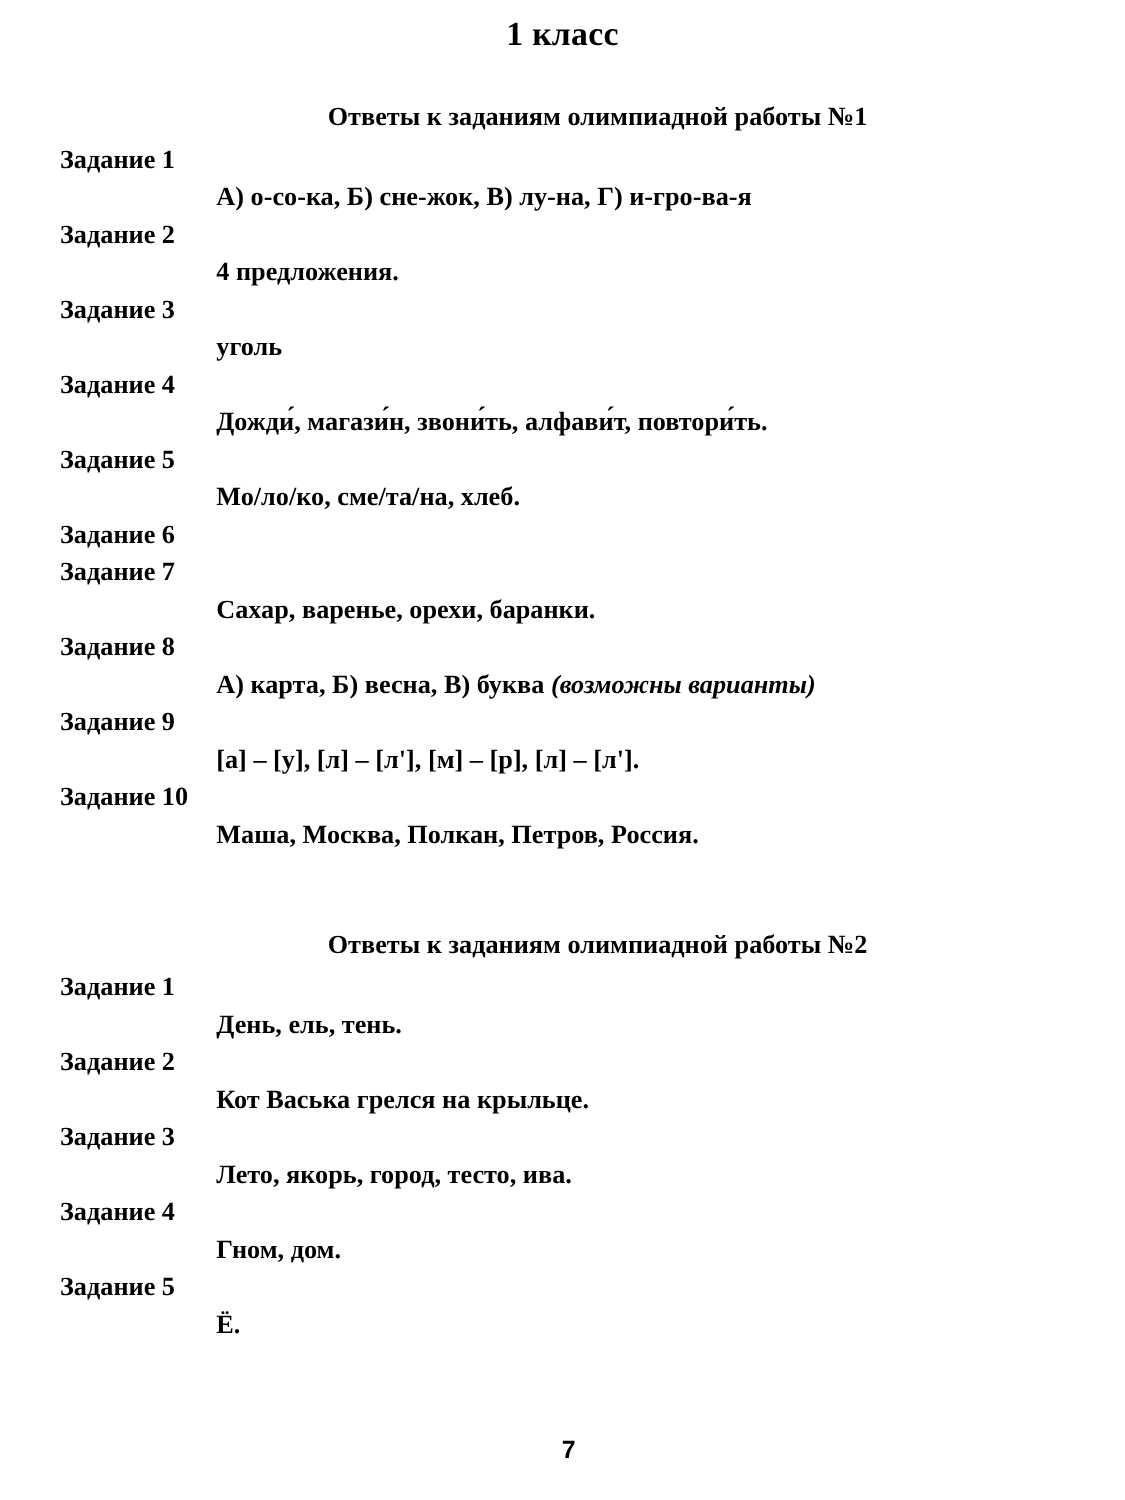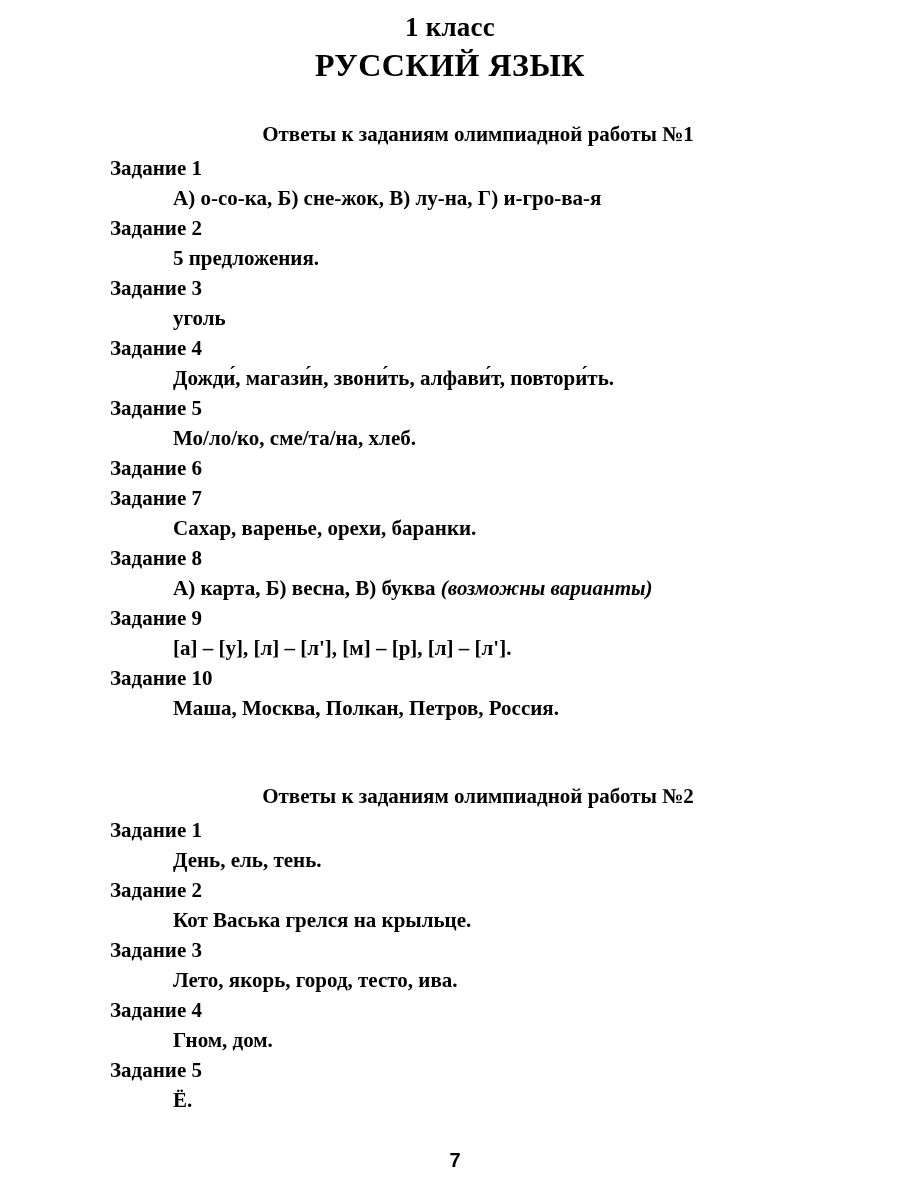--- a/index.html
+++ b/index.html
@@ -61,21 +61,21 @@
     margin-bottom: 4px;
   }
 
   .task {
     margin: 0;
   }
   .task-label {
     font-size: 21px;
     font-weight: bold;
     line-height: 30px;
-    padding-left: 110px;
+    padding-left: 48px;
   }
   .task-answer {
     font-size: 21px;
     font-weight: bold;
     line-height: 30px;
     padding-left: 173px;
     white-space: pre-wrap;
   }
   .task-answer .italic {
     font-style: italic;
@@ -106,33 +106,32 @@
     transform: translateX(5px);
   }
 </style>
 </head>
 <body>
 
 <div class="page">
 
   <div class="title-block">
     <div class="doc-grade">1 класс</div>
-    <div class="doc-subject">РУССКИЙ ЯЗЫК</div>
   </div>
 
   <div id="section-list">
       <div class="section">
         <div class="section-heading">Ответы к заданиям олимпиадной работы №1</div>
         <div class="task">
           <div class="task-label">Задание 1</div>
           <div class="task-answer"><span>А) о-со-ка, Б) сне-жок, В) лу-на, Г) и-гро-ва-я</span></div>
         </div>
         <div class="task">
           <div class="task-label">Задание 2</div>
-          <div class="task-answer"><span>5 предложения.</span></div>
+          <div class="task-answer"><span>4 предложения.</span></div>
         </div>
         <div class="task">
           <div class="task-label">Задание 3</div>
           <div class="task-answer"><span>уголь</span></div>
         </div>
         <div class="task">
           <div class="task-label">Задание 4</div>
           <div class="task-answer"><span>Дожди́, магази́н, звони́ть, алфави́т, повтори́ть.</span></div>
         </div>
         <div class="task">

